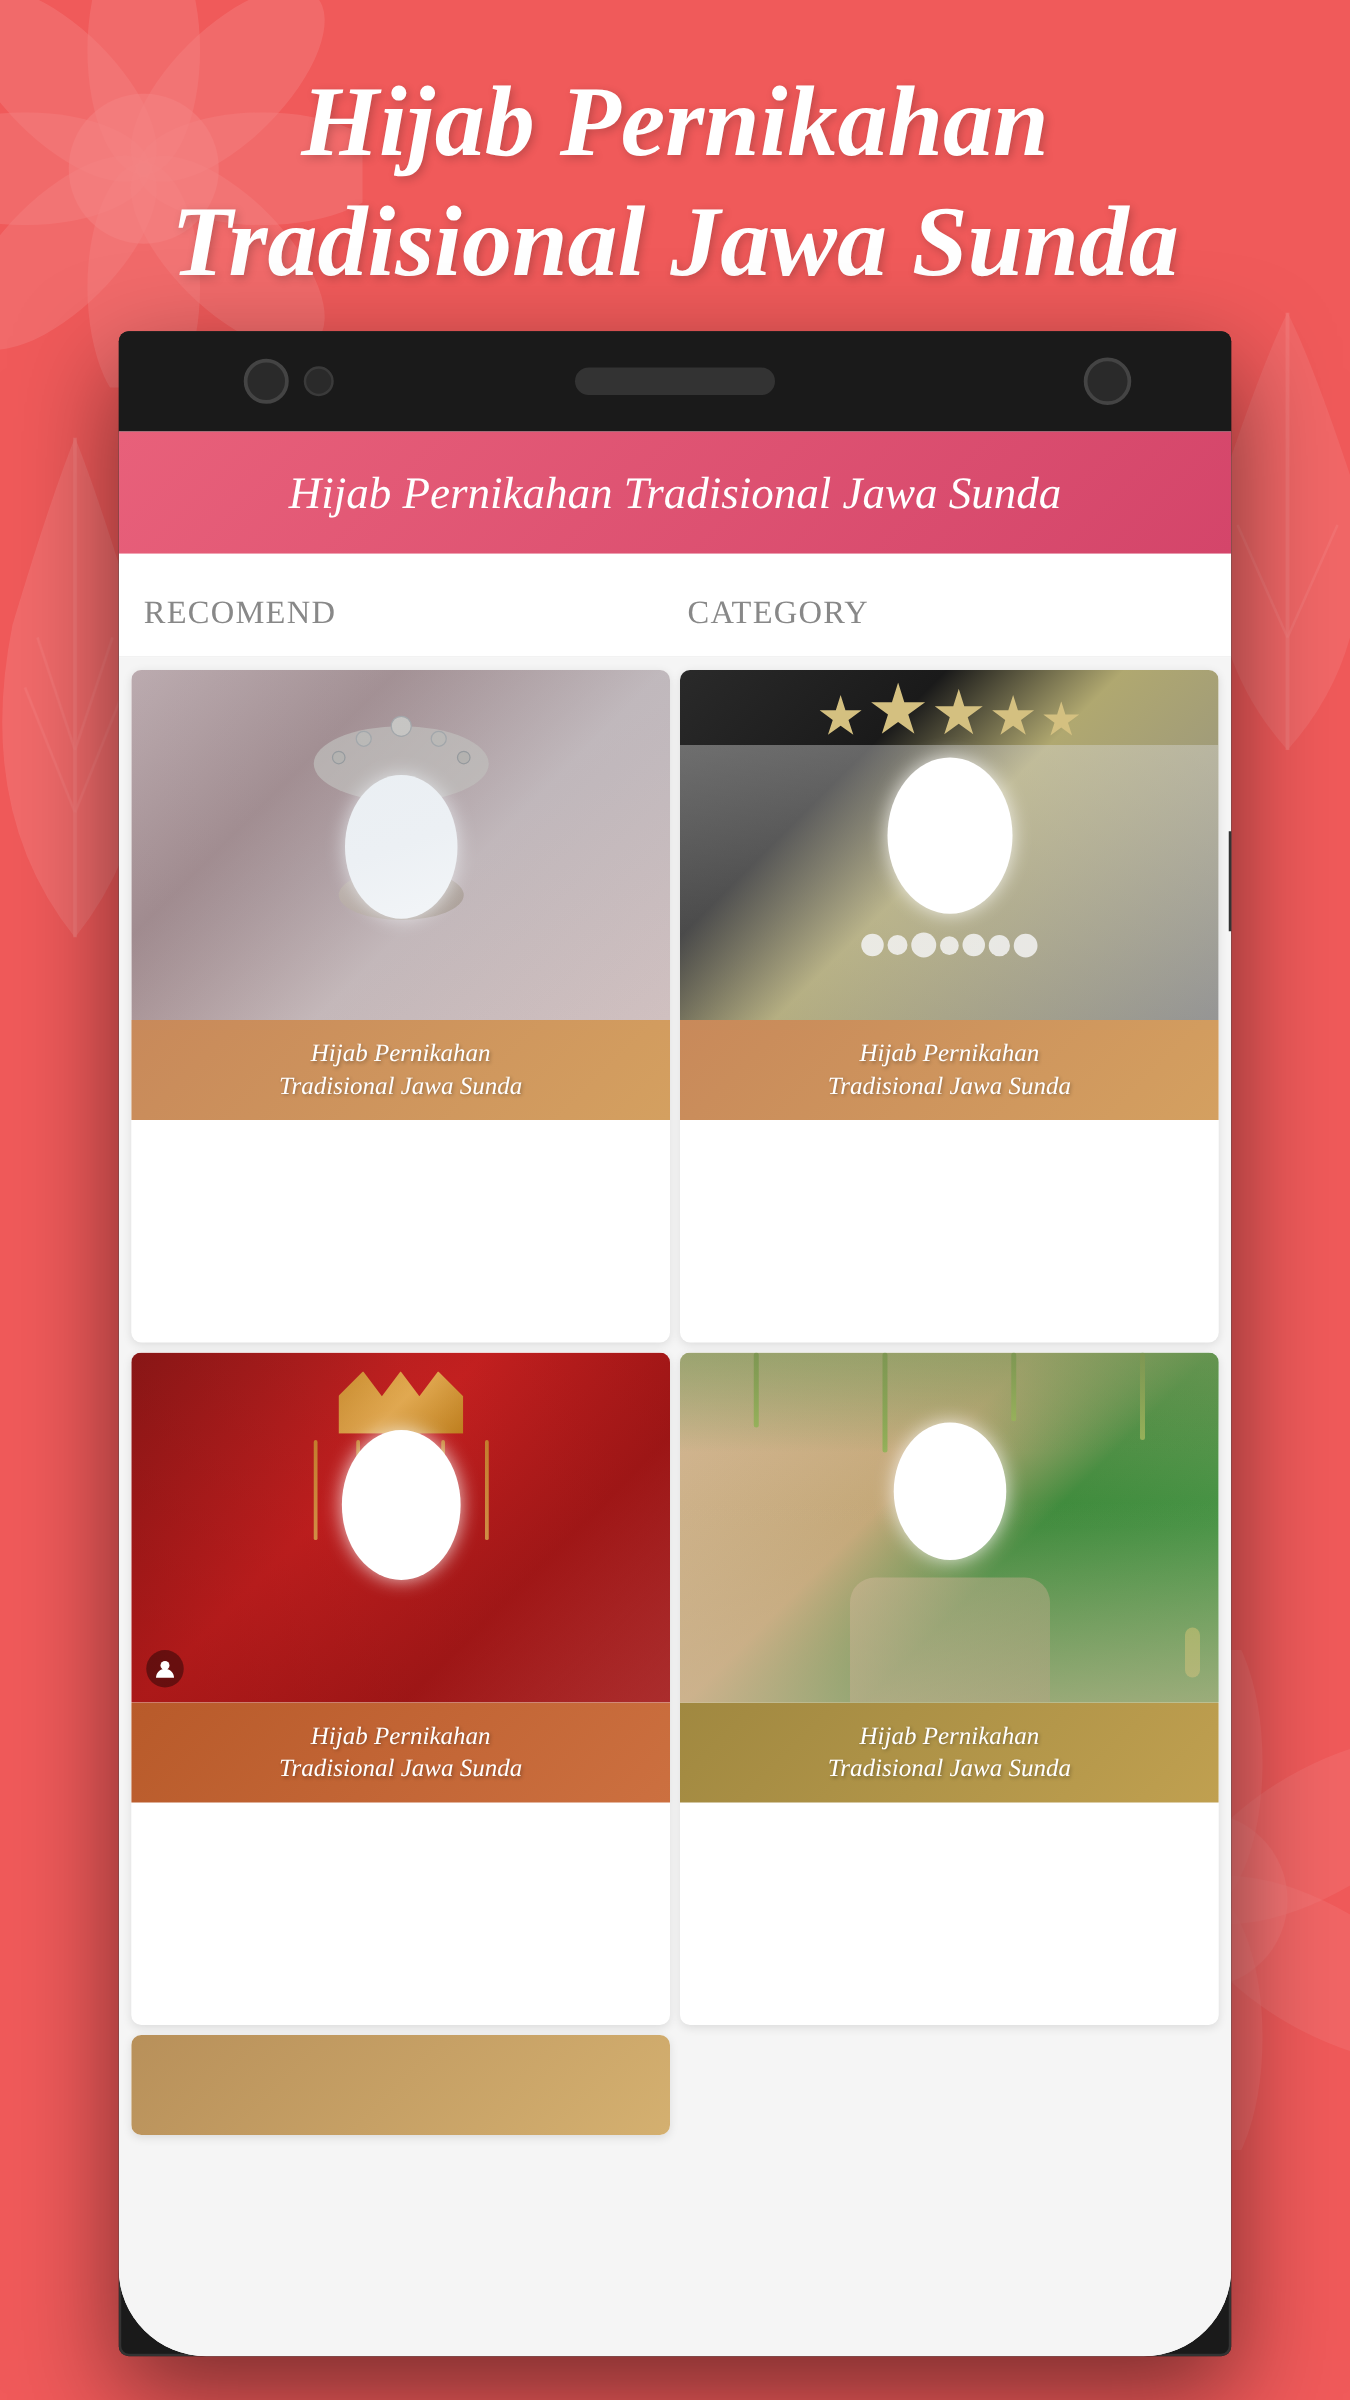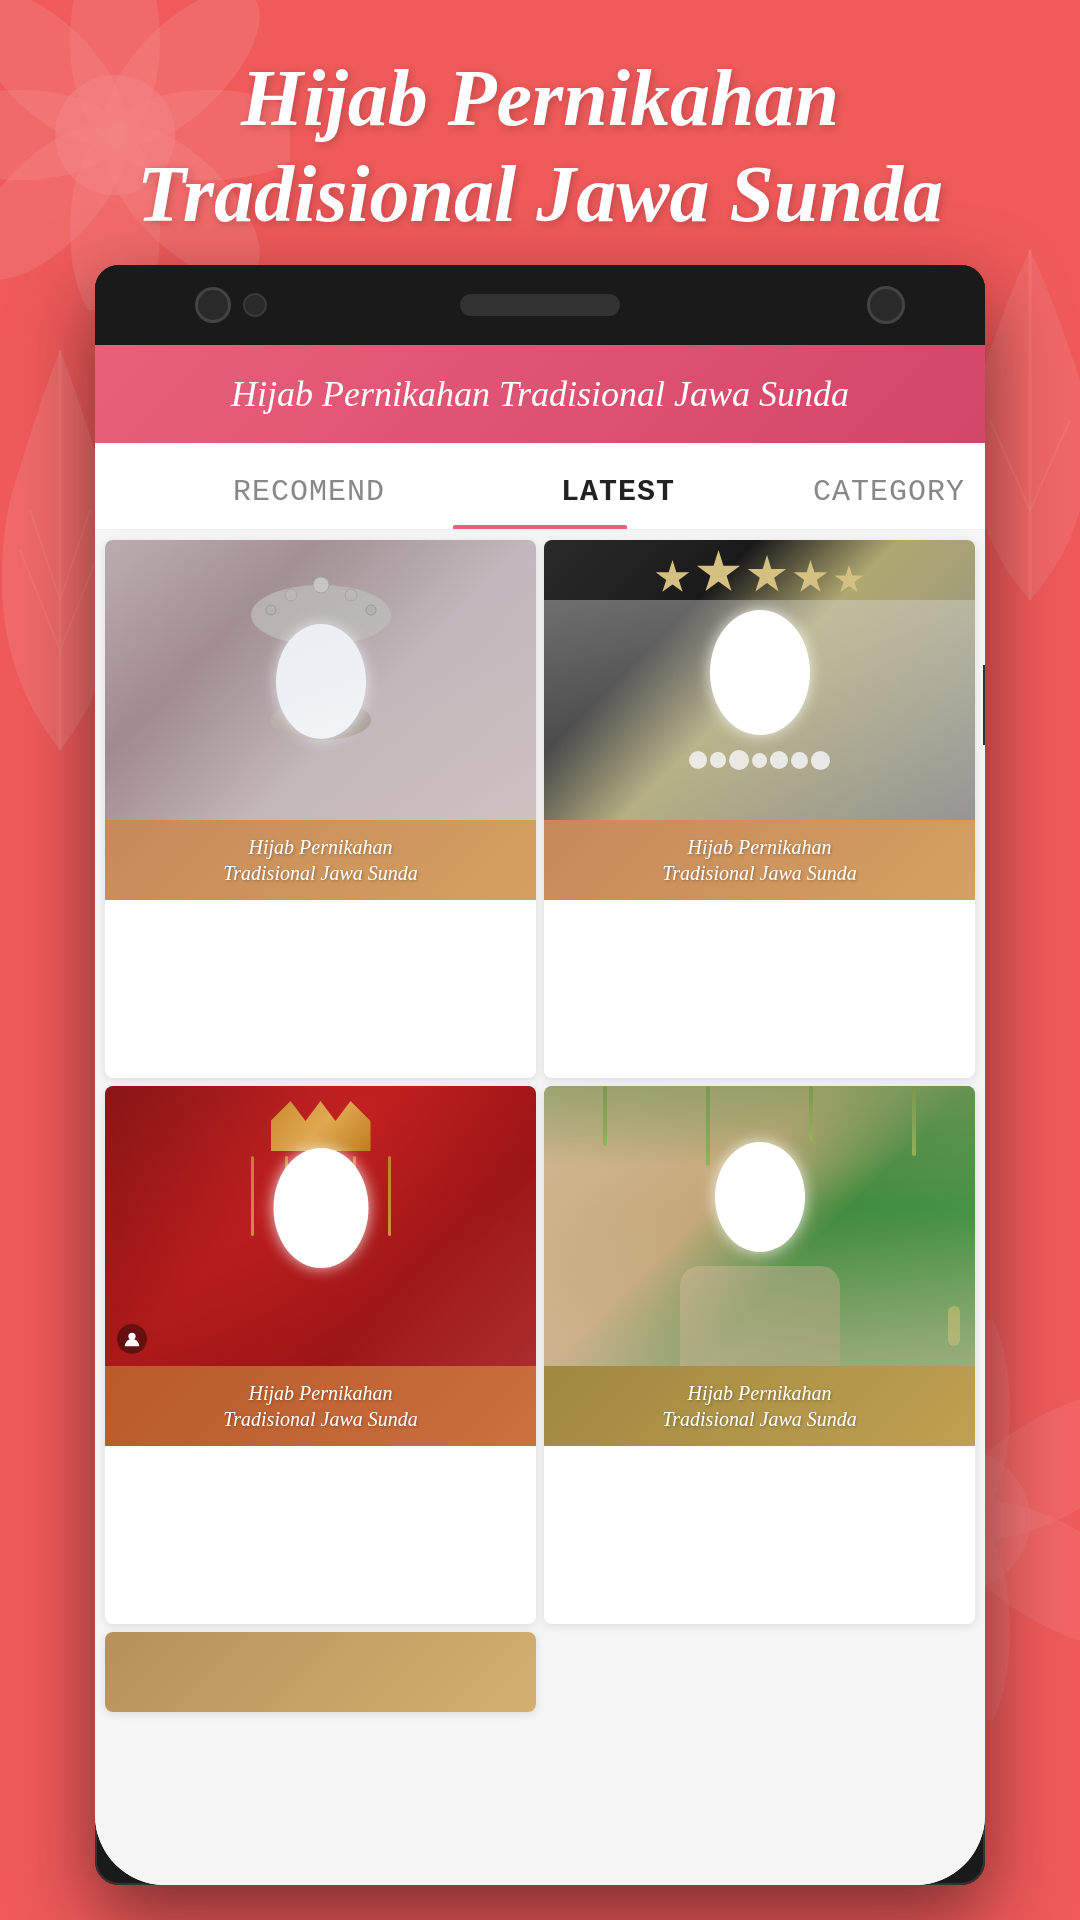--- a/index.html
+++ b/index.html
@@ -39,21 +39,21 @@
     }
 
     
     .phone-frame {
       position: absolute;
       top: 265px;
       left: 95px;
       width: 890px;
       height: 1620px;
       background: #1a1a1a;
-      border-radius: 24px;
+      border-radius: 8px;
       box-shadow: 0 30px 80px rgba(0,0,0,0.5), inset 0 0 0 2px #333;
       z-index: 3;
       overflow: hidden;
     }
 
     
     .phone-top-bar {
       width: 100%;
       height: 80px;
       background: #1a1a1a;
@@ -98,29 +98,28 @@
     
     .tabs-bar {
       background: white;
       display: flex;
       border-bottom: 1px solid #eee;
       padding: 0 10px;
     }
 
     .tab-item {
       flex: 1;
-      text-align: right;
+      text-align: left;
       padding: 32px 10px 20px;
-      font-size: 30px;
+      font-size: 26px;
       font-weight: 500;
       color: #888;
       letter-spacing: 1px;
       position: relative;
       cursor: pointer;
-      font-family: Liberation Mono, monospace;
     }
 
     .tab-item.active {
       color: #222;
       font-weight: 700;
     }
 
     .tab-item.active::after {
       content: '';
       position: absolute;
@@ -350,21 +349,20 @@
   </div>
 
   <div class="phone-screen">
 
     <div class="app-header">
       <div class="app-header-title">Hijab Pernikahan Tradisional Jawa Sunda</div>
     </div>
 
     <div class="tabs-bar">
       <div class="tab-item">RECOMEND</div>
-      <div class="tab-item active">LATEST</div>
       <div class="tab-item">CATEGORY</div>
     </div>
 
     <div class="grid-container">
 
       <div class="grid-card">
         <div class="card-image">
           <div class="card-img-1">
 
             <svg style="position:absolute;top:5px;left:50%;transform:translateX(-50%);width:180px;height:100px;" viewBox="0 0 180 100">

